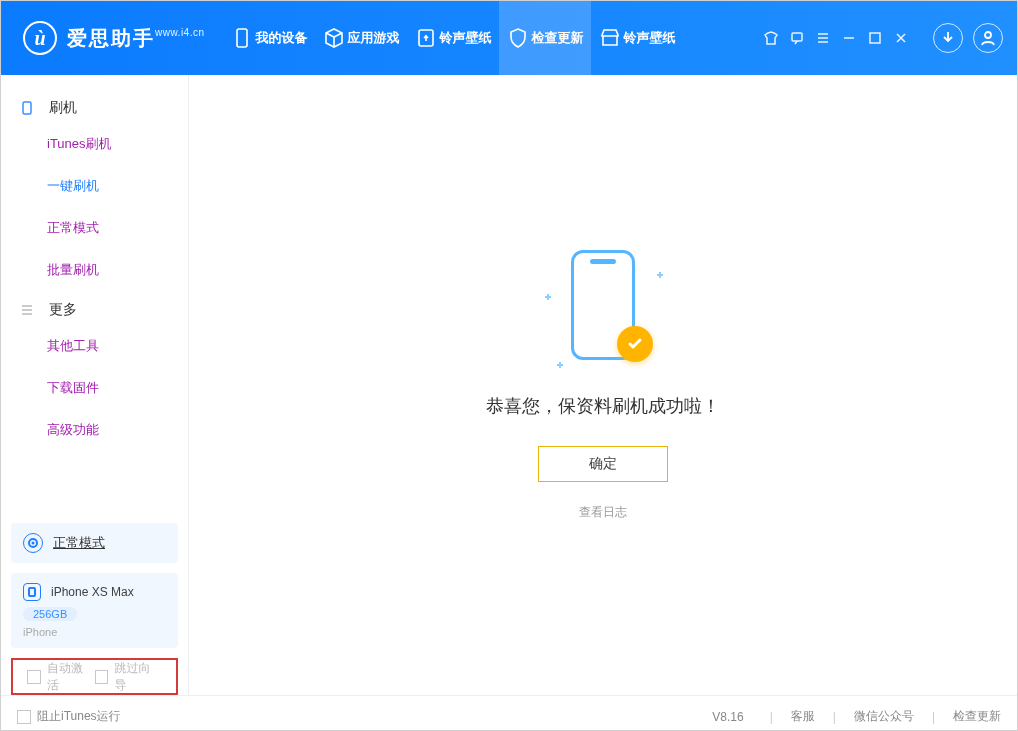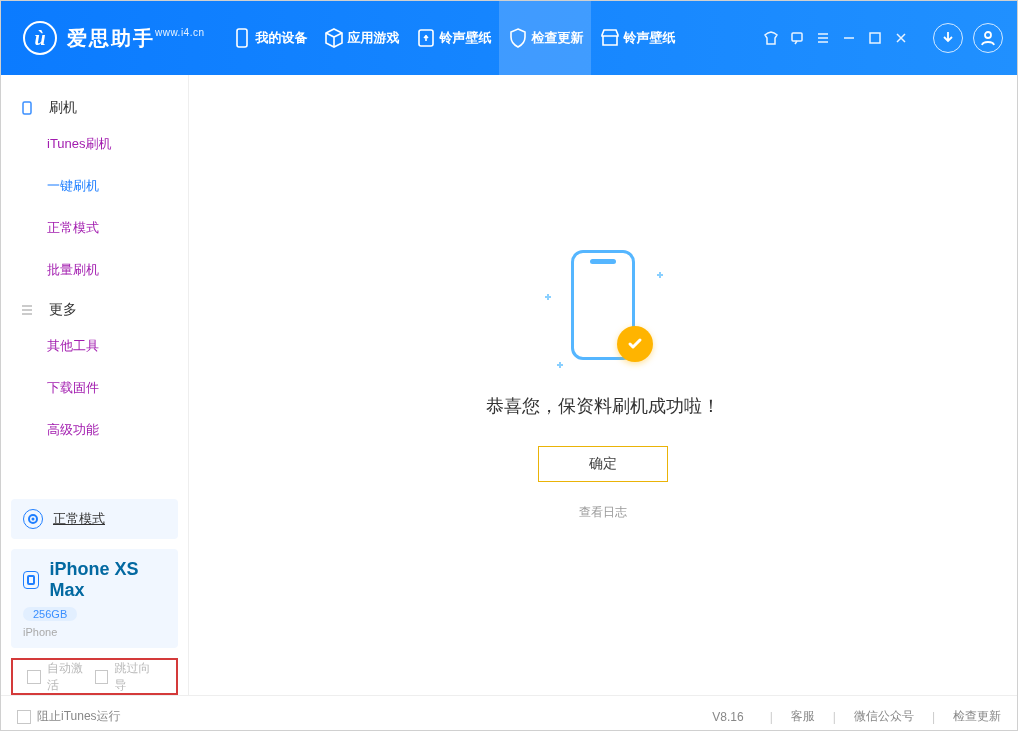--- a/index.html
+++ b/index.html
@@ -30,21 +30,21 @@
 .side-group .gicon { width: 16px; height: 16px; display:flex; align-items:center; justify-content:center; }
 .side-group .gicon svg { width:14px; height:14px; stroke:#3a8fff; fill:none; stroke-width:1.5; }
 .side-item { padding: 12px 18px 12px 46px; font-size: 13px; color: #a21caf; cursor: pointer; }
 .side-item.active { color: #1f7fff; }
 .side-bottom { padding: 10px; }
 .info-card { background: #f1f7ff; border-radius: 4px; padding: 10px 12px; margin-bottom: 10px; display: flex; align-items: center; gap: 10px; }
 .info-card .ic { width: 20px; height: 20px; border:1.5px solid #1f7fff; border-radius:50%; display:flex; align-items:center; justify-content:center; }
 .info-card .ic svg { width:12px; height:12px; stroke:#1f7fff; fill:none; stroke-width:2; }
 .info-card .tx { font-size: 13px; color: #333; text-decoration: underline; }
 .dev-card { background: #f1f7ff; border-radius: 4px; padding: 10px 12px; }
-.dev-row1 { display:flex; align-items:center; gap:10px; font-size:18px; font-weight:bold; color:#0369a1; }
+.dev-row1 { display:flex; align-items:center; gap:10px; font-size:12px; font-weight:normal; color:#404040; }
 .dev-row1 .dic { width:18px;height:18px;border:1.5px solid #1f7fff;border-radius:4px;display:flex;align-items:center;justify-content:center;}
 .dev-row1 .dic svg{width:10px;height:10px;stroke:#1f7fff;fill:none;stroke-width:2;}
 .dev-badge { margin-top:6px; display:inline-block; background:#e2efff; color:#3a8fff; border-radius:10px; padding:1px 10px; font-size:11px; }
 .dev-sub { margin-top:4px; font-size:11px; color:#aaa; }
 
 .main { flex: 1; display: flex; flex-direction: column; align-items: center; justify-content: center; position: relative; }
 .phone-illus { position: relative; width: 120px; height: 120px; margin-bottom: 24px; }
 .phone { position:absolute; left:28px; top:0; width:64px; height:110px; border:3px solid #55b6ff; border-radius:12px; background:#fff; }
 .phone::before { content:""; position:absolute; top:6px; left:50%; transform:translateX(-50%); width:26px; height:5px; background:#55b6ff; border-radius:3px; }
 .check-b { position:absolute; right:10px; bottom:8px; width:36px; height:36px; background:#ffb400; border-radius:50%; display:flex; align-items:center; justify-content:center; box-shadow:0 2px 6px rgba(255,180,0,0.4); }

